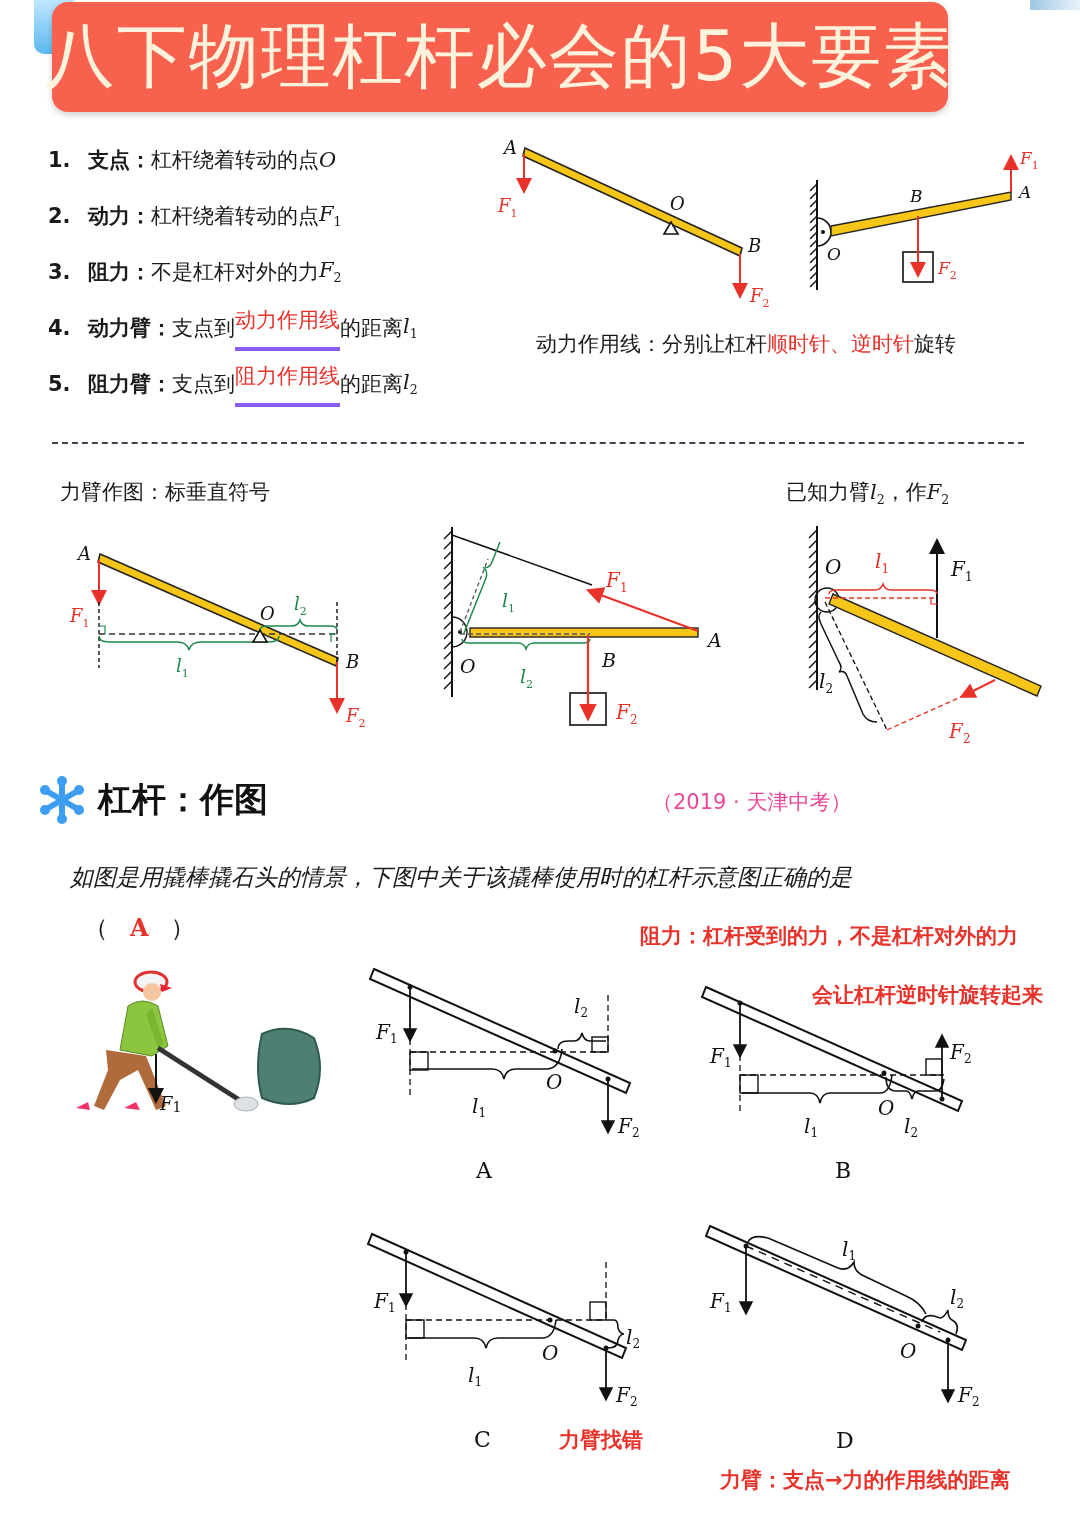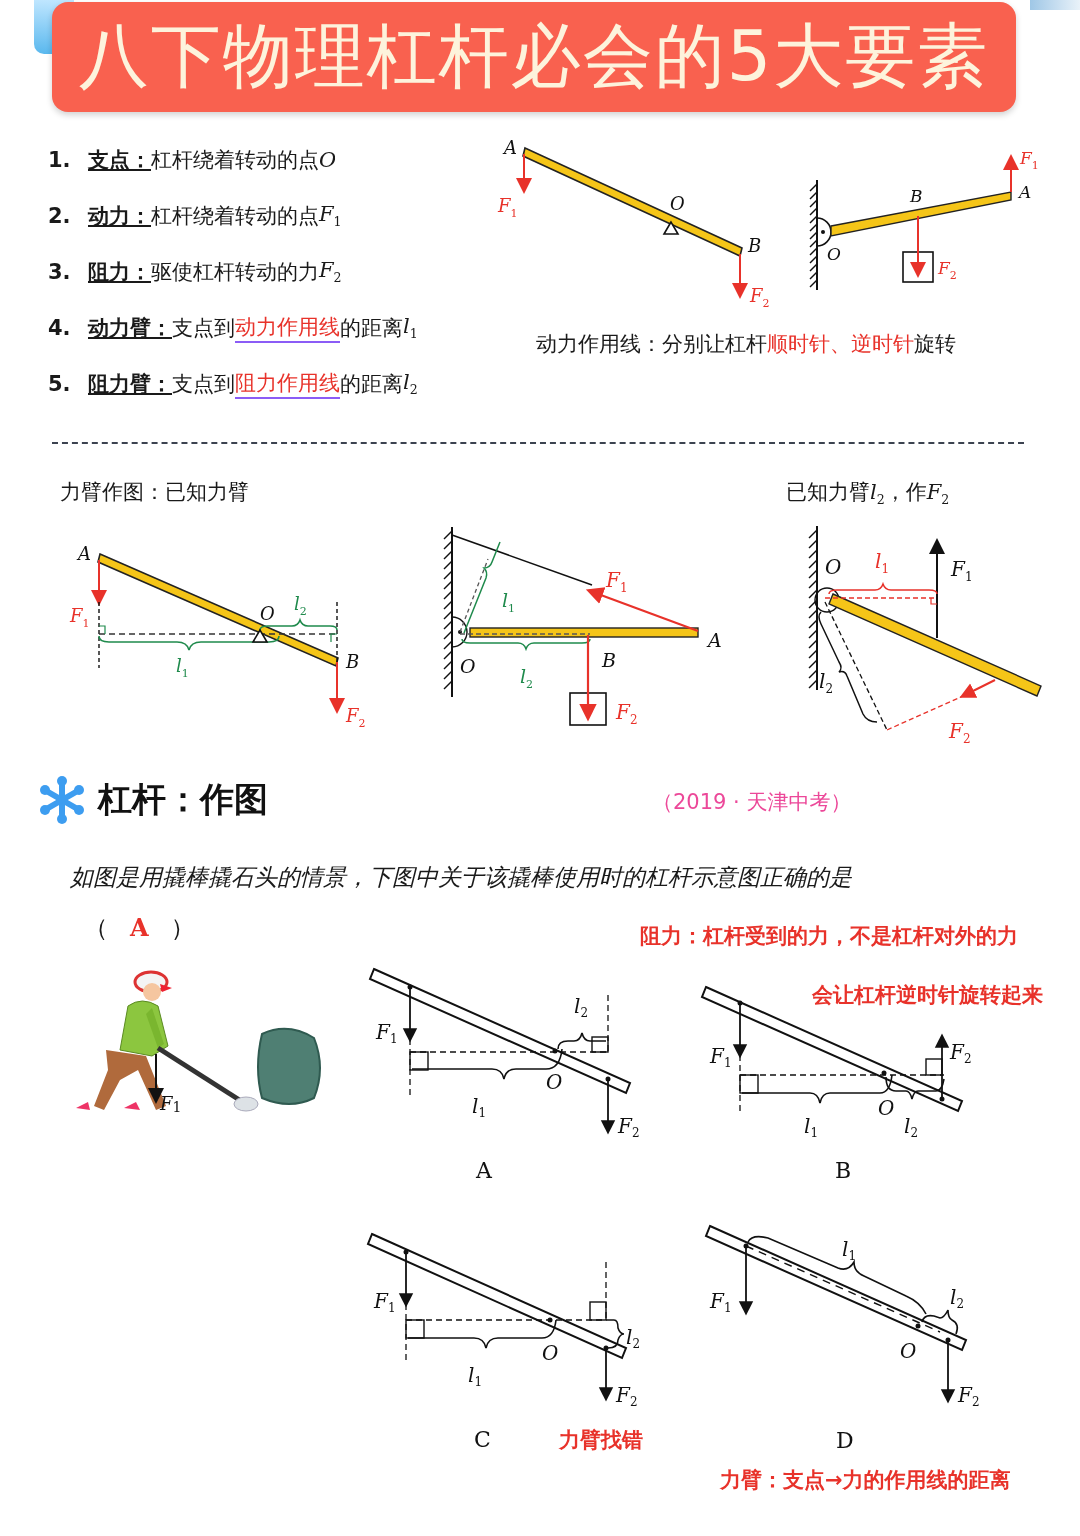--- a/index.html
+++ b/index.html
@@ -14,36 +14,36 @@
   .bg-blue-left {
     left: 34px; top: 0; width: 40px; height: 54px;
     background: linear-gradient(180deg, #bfe6ff, #5ab8ee);
     border-radius: 0 0 10px 10px;
   }
   .bg-blue-right {
     left: 1030px; top: 0; width: 50px; height: 10px;
     background: linear-gradient(90deg, #9fc7e6, #e9f2f9);
   }
   .title-banner {
-    left: 52px; top: 2px; width: 964px; height: 110px;
+    left: 52px; top: 2px; width: 896px; height: 110px;
     background: #f9614f; border-radius: 16px;
     box-shadow: 0 3px 6px rgba(0,0,0,0.18);
     display: flex; align-items: center; justify-content: center;
   }
   .title-text {
     color: #fdf3dc; font-size: 70px; font-weight: normal; letter-spacing: 2px;
     font-family: "DejaVu Sans", sans-serif;
     white-space: nowrap;
   }
   .def-list { left: 48px; top: 132px; width: 440px; }
   .def-row { height: 56px; display: flex; align-items: center; font-size: 21px; white-space: nowrap; }
   .def-num { width: 40px; font-weight: bold; }
-  .def-term { font-weight: bold; text-decoration: underline; }
+  .def-term { font-weight: bold; }
   .def-text { }
-  .red-u { color: #e8322a; border-bottom: 2px solid #8b5cf6; padding-bottom: 0; }
+  .red-u { color: #e8322a; border-bottom: 4px solid #8b5cf6; padding-bottom: 13px; }
   .red { color: #e8322a; }
   .math { font-family: "DejaVu Serif", serif; font-style: italic; }
   .math sub { font-style: normal; font-size: 0.6em; }
   .caption-rot { left: 536px; top: 330px; font-size: 21px; white-space: nowrap; }
   .dash-divider {
     left: 52px; top: 442px; width: 972px; height: 0;
     border-top: 2px dashed #3c4350;
   }
   .sub-title { font-size: 21px; white-space: nowrap; }
   .section-head { left: 38px; top: 776px; display: flex; align-items: center; }
@@ -78,21 +78,21 @@
   </div>
   <div class="def-row">
     <span class="def-num">2.</span>
     <span class="def-term">动力：</span>
     <span class="def-text">杠杆绕着转动的点</span>
     <span class="math"><span>F</span><sub>1</sub></span>
   </div>
   <div class="def-row">
     <span class="def-num">3.</span>
     <span class="def-term">阻力：</span>
-    <span class="def-text">驱使杠杆转动的力</span>
+    <span class="def-text">不是杠杆对外的力</span>
     <span class="math"><span>F</span><sub>2</sub></span>
   </div>
   <div class="def-row">
     <span class="def-num">4.</span>
     <span class="def-term">动力臂：</span>
     <span>支点到</span>
     <span class="red-u">动力作用线</span>
     <span>的距离</span>
     <span class="math"><span>l</span><sub>1</sub></span>
   </div>
@@ -155,21 +155,21 @@
   <text x="225" y="24" font-size="17" font-style="italic" fill="#e8322a"><tspan>F</tspan><tspan dy="5" font-size="11" font-style="normal">1</tspan></text>
   <text x="143" y="134" font-size="17" font-style="italic" fill="#e8322a"><tspan>F</tspan><tspan dy="5" font-size="11" font-style="normal">2</tspan></text>
 </svg>
 
 <div class="abs caption-rot">
   <span>动力作用线：分别让杠杆</span><span class="red">顺时针、逆时针</span><span>旋转</span>
 </div>
 
 <div class="abs dash-divider"></div>
 
-<div class="abs sub-title" style="left:60px;top:478px">力臂作图：已知力臂</div>
+<div class="abs sub-title" style="left:60px;top:478px">力臂作图：标垂直符号</div>
 <div class="abs sub-title" style="left:786px;top:478px">
   <span>已知力臂</span><span class="math"><span>l</span><sub>2</sub></span><span>，作</span><span class="math"><span>F</span><sub>2</sub></span>
 </div>
 
 <svg class="abs" style="left:60px;top:540px" width="320" height="200">
   <polygon points="40,14 278,118 276,126 38,22" fill="#f5c518" stroke="#222" stroke-width="1.6"></polygon>
   <line x1="39" y1="20" x2="39" y2="62" stroke="#e8322a" stroke-width="2" marker-end="url(#arrR)"></line>
   <line x1="39" y1="62" x2="39" y2="128" stroke="#111" stroke-width="1.4" stroke-dasharray="4,3"></line>
   <line x1="277" y1="122" x2="277" y2="170" stroke="#e8322a" stroke-width="2" marker-end="url(#arrR)"></line>
   <line x1="277" y1="62" x2="277" y2="122" stroke="#111" stroke-width="1.4" stroke-dasharray="4,3"></line>

